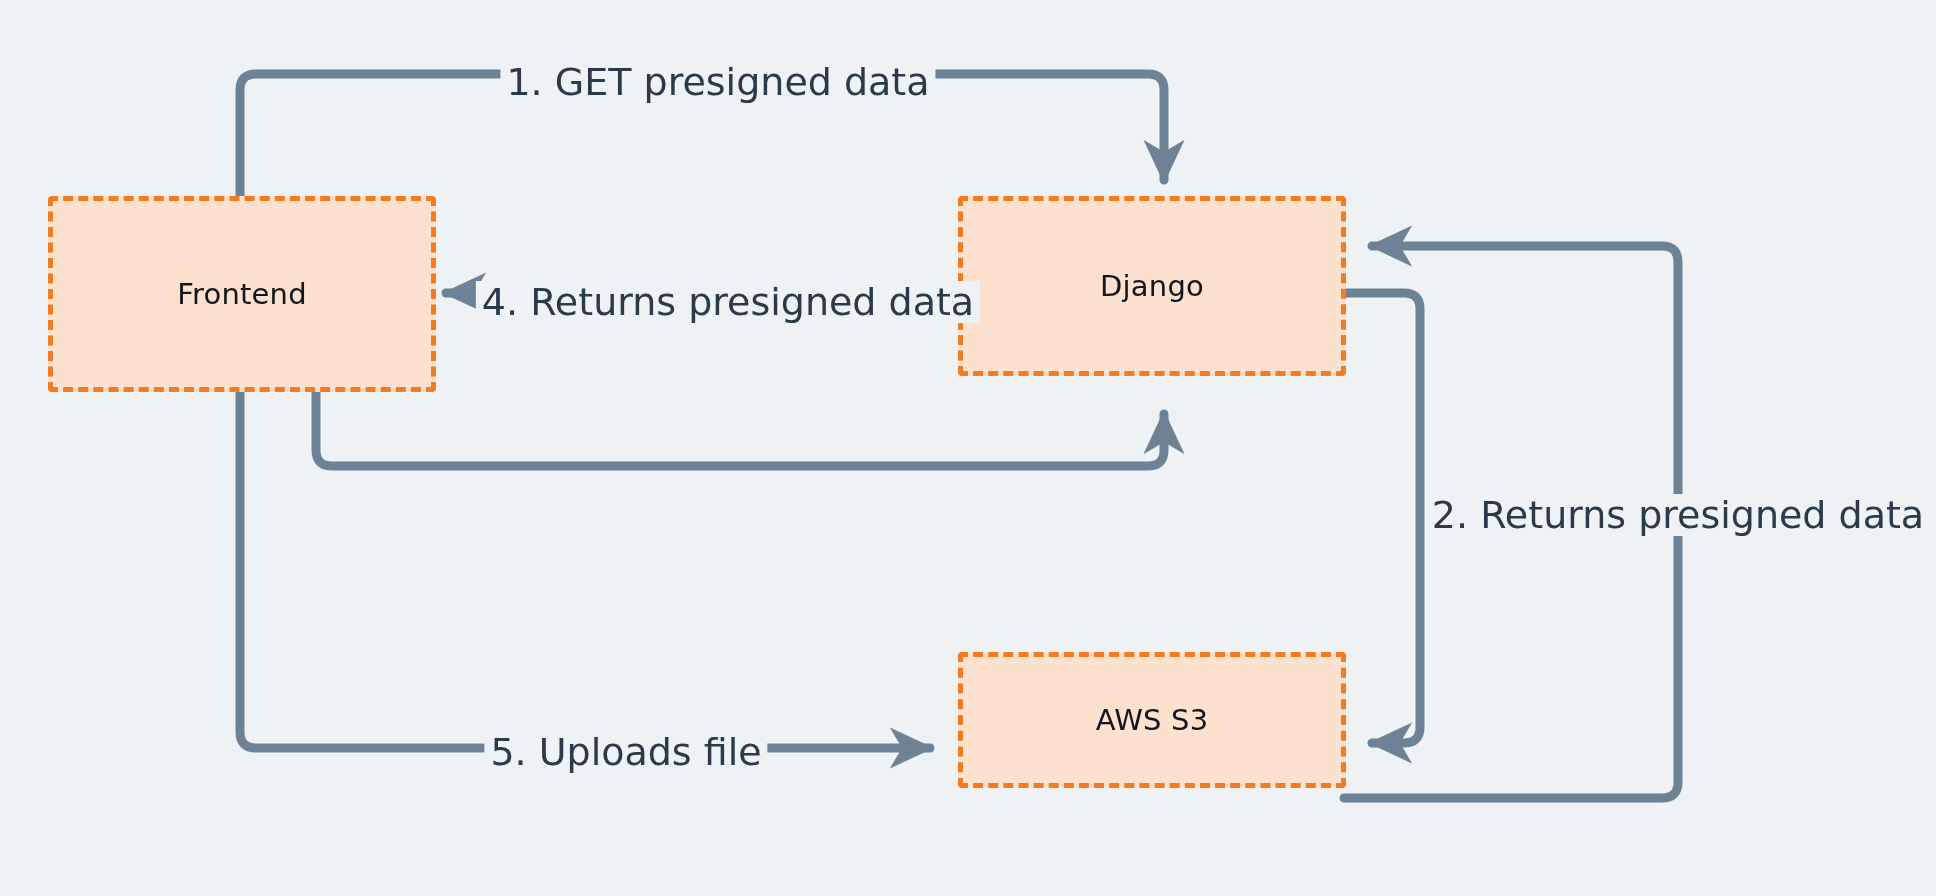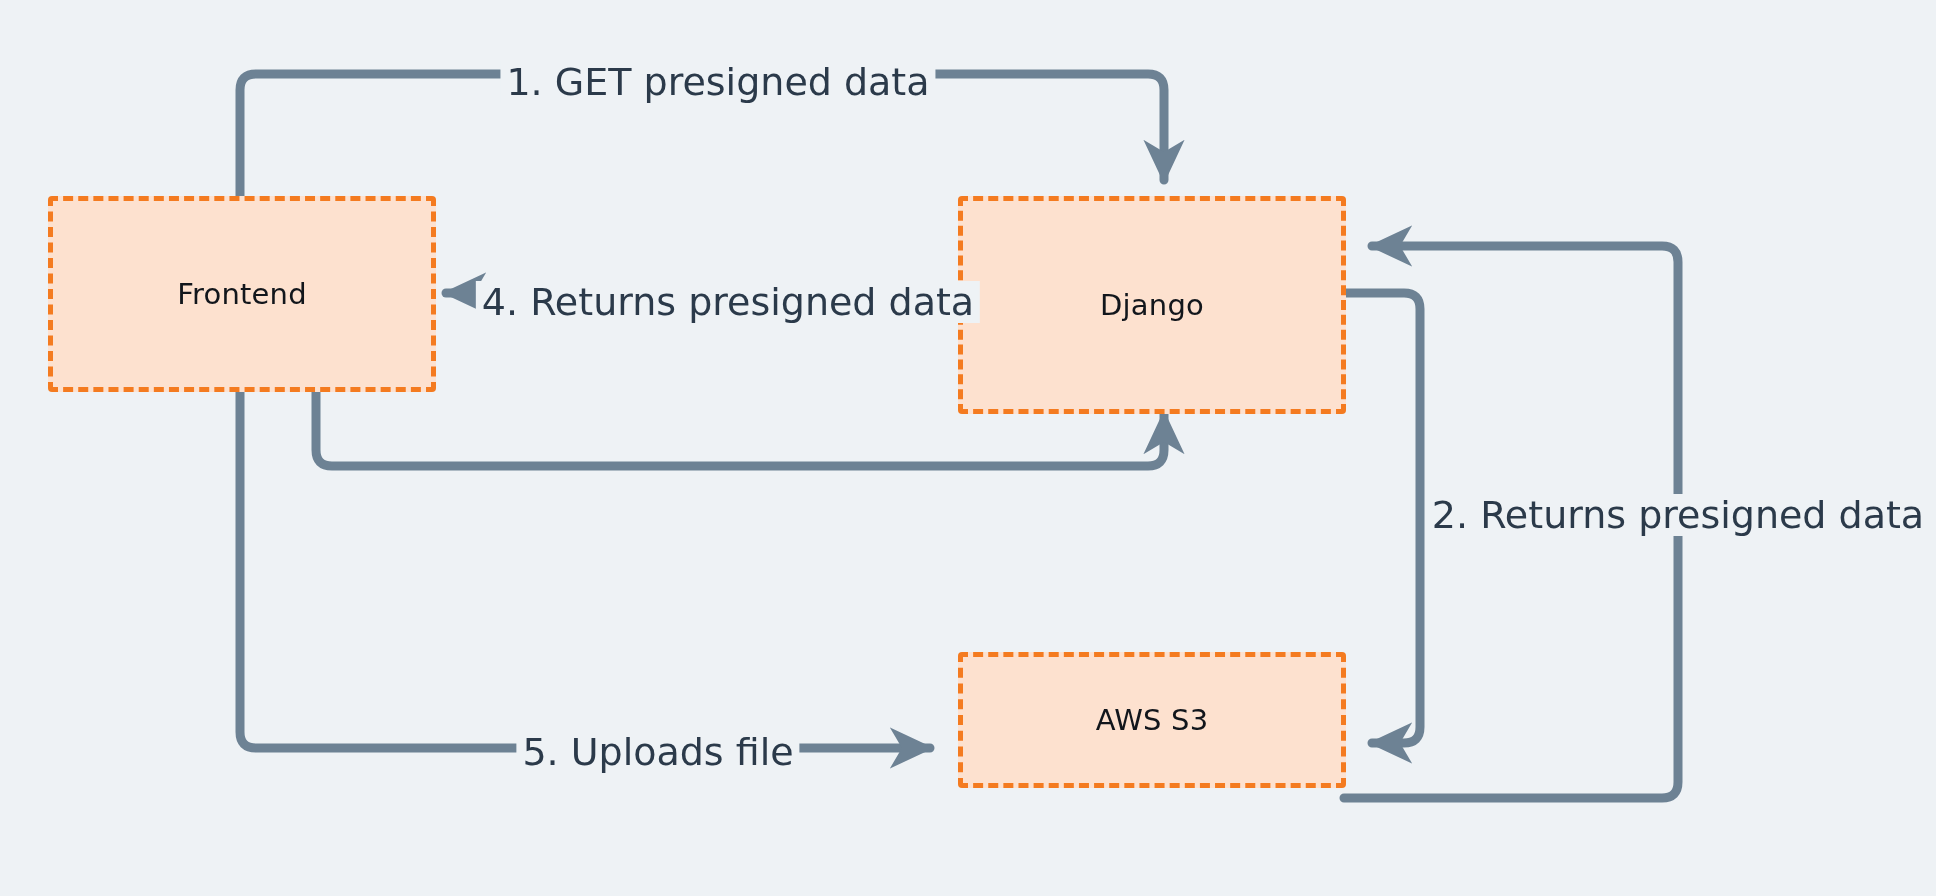--- a/index.html
+++ b/index.html
@@ -71,31 +71,31 @@
 
     <path d="M 240 392 L 240 732 Q 240 748 256 748 L 930 748" fill="none" stroke="#6d8294" stroke-width="9" stroke-linecap="round" marker-end="url(#arrowhead)"></path>
 
     <path d="M 316 392 L 316 450 Q 316 466 332 466 L 1148 466 Q 1164 466 1164 450 L 1164 414" fill="none" stroke="#6d8294" stroke-width="9" stroke-linecap="round" marker-end="url(#arrowhead)"></path>
   </svg>
 
   <div class="node" id="node-frontend" style="left:48px; top:196px; width:388px; height:196px;">
     <span>Frontend</span>
   </div>
 
-  <div class="node" id="node-django" style="left:958px; top:196px; width:388px; height:218px;">
+  <div class="node" id="node-django" style="left:958px; top:196px; width:388px; height:180px;">
     <span>Django</span>
   </div>
 
   <div class="node" id="node-s3" style="left:958px; top:652px; width:388px; height:136px;">
     <span>AWS S3</span>
   </div>
 
   <div class="edge-label" style="left:718px; top:82px;">1. GET presigned data</div>
 
 
   <div class="edge-label" style="left:1678px; top:515px;">2. Returns presigned data</div>
 
   <div class="edge-label" style="left:728px; top:296px;margin-top:6px;">4. Returns presigned data</div>
 
-  <div class="edge-label" style="left:626px; top:752px;margin-left:32px;">5. Uploads file</div>
+  <div class="edge-label" style="left:626px; top:752px;">5. Uploads file</div>
 
 
 </div>
 
 </body></html>

